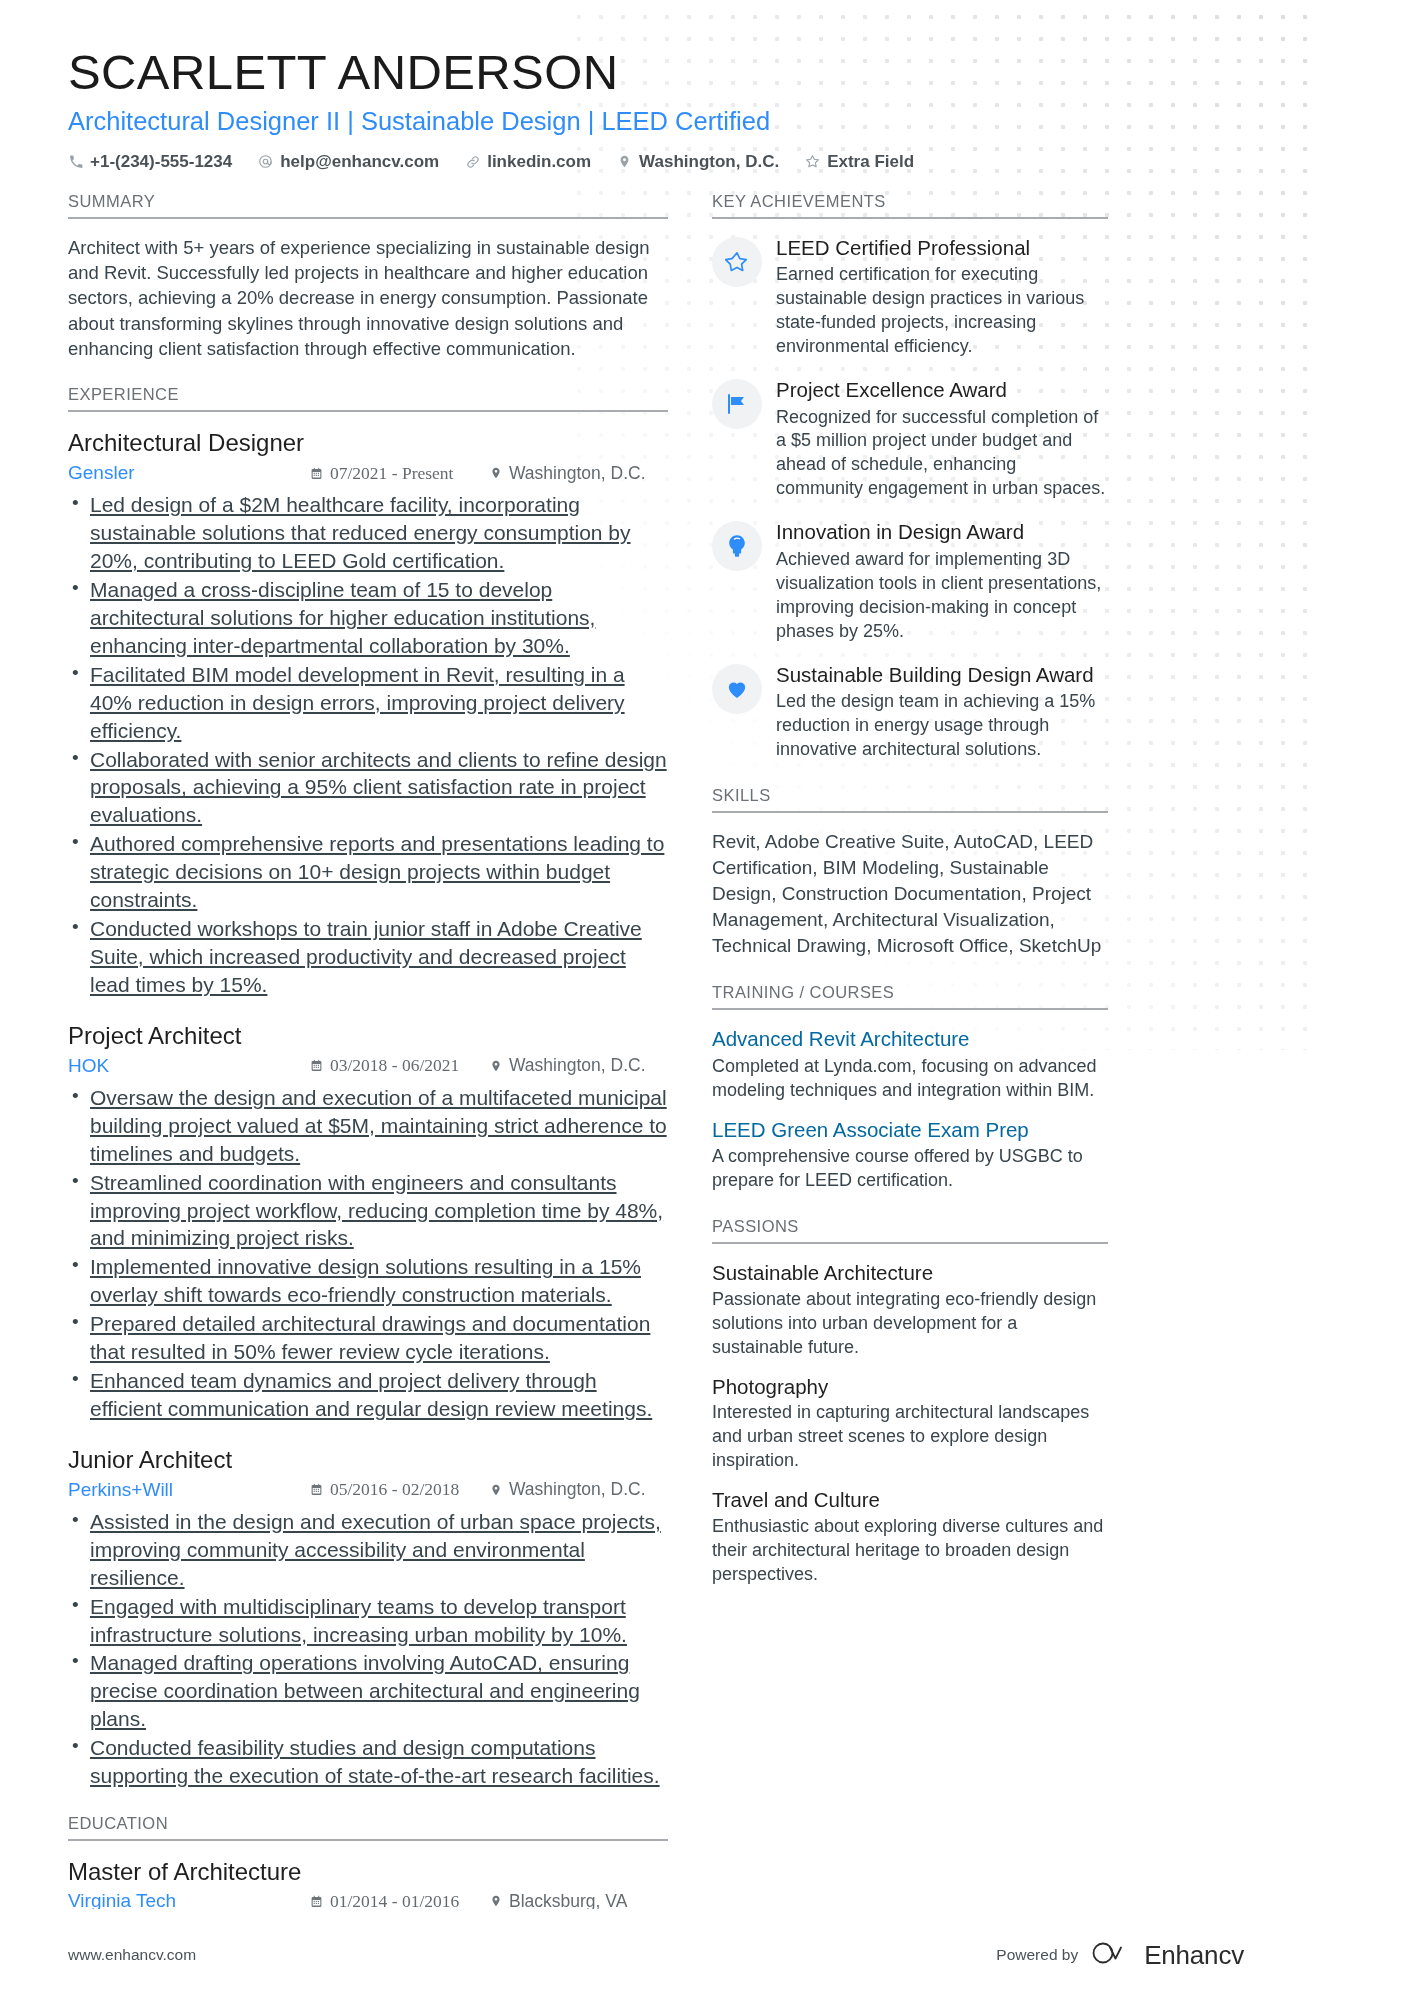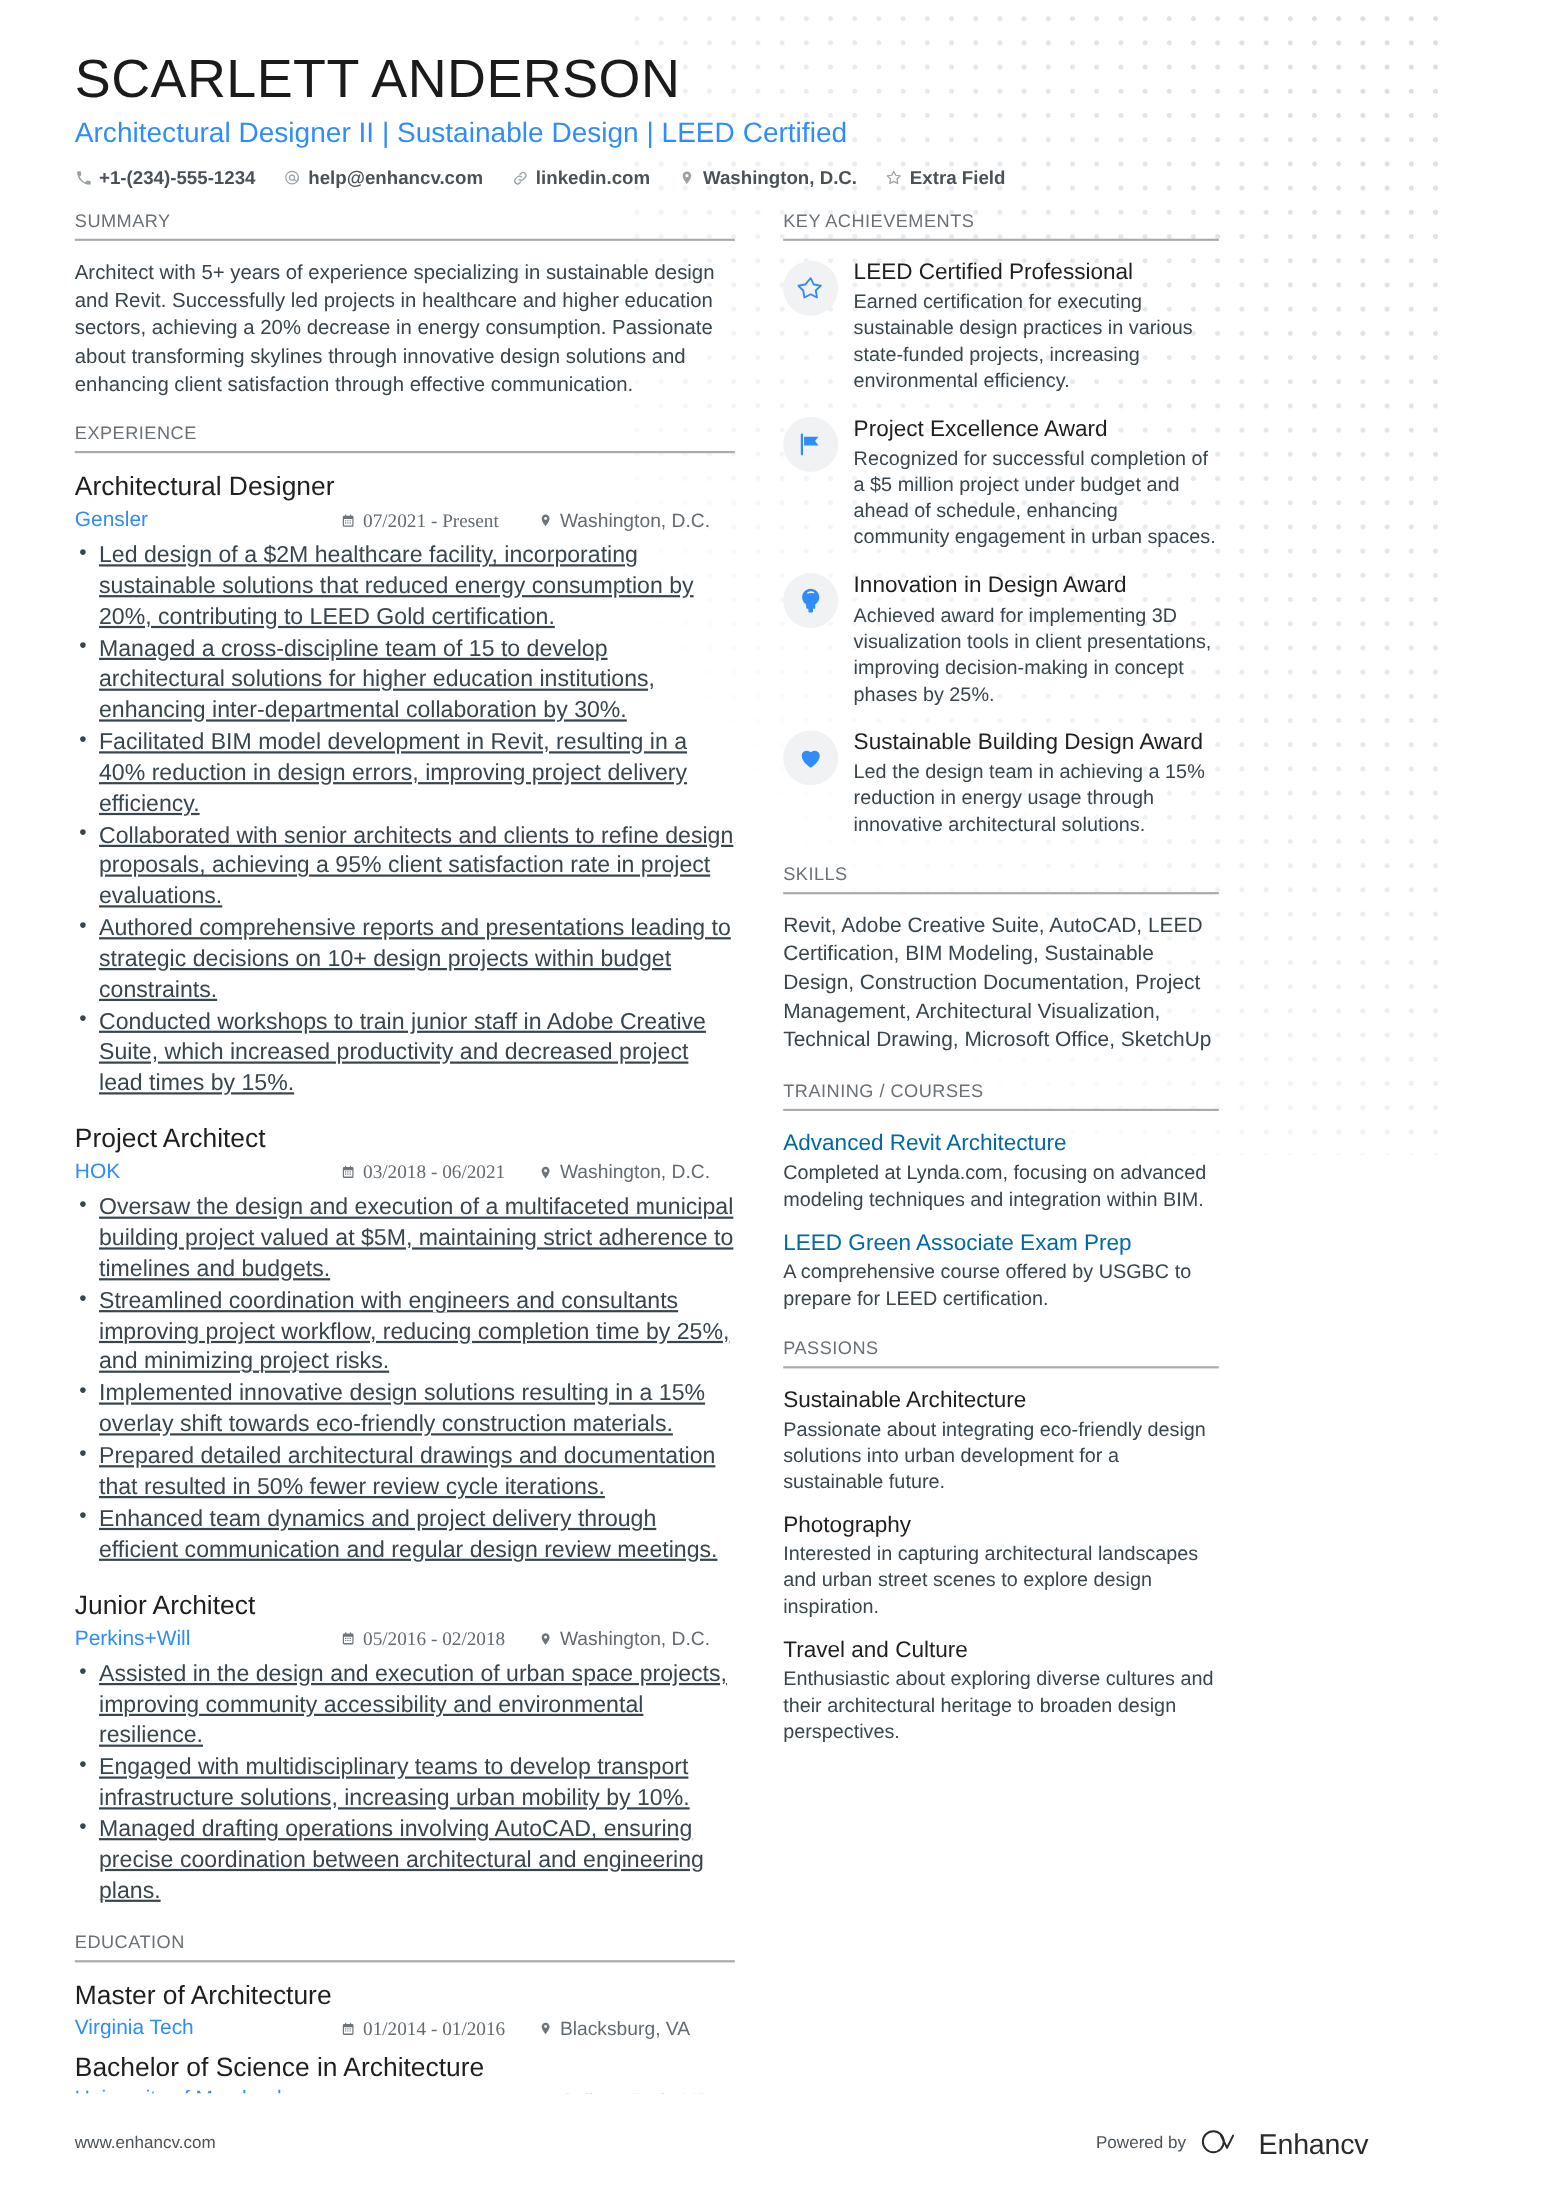--- a/index.html
+++ b/index.html
@@ -407,21 +407,21 @@
                 <span class="mi">
                   <svg width="12" height="14" viewBox="0 0 24 24" fill="currentColor">
                       <path d="M12 1.5c-4 0-7.2 3.2-7.2 7.2 0 5.4 7.2 13.8 7.2 13.8s7.2-8.4 7.2-13.8c0-4-3.2-7.2-7.2-7.2zm0 9.9a2.7 2.7 0 1 1 0-5.4 2.7 2.7 0 0 1 0 5.4z"></path>
                     </svg>
                 </span>
                 <span>Washington, D.C.</span>
               </span>
             </div>
             <ul class="bullets">
               <li>Oversaw the design and execution of a multifaceted municipal building project valued at $5M, maintaining strict adherence to timelines and budgets.</li>
-              <li>Streamlined coordination with engineers and consultants improving project workflow, reducing completion time by 25%, and minimizing project risks.</li>
+              <li>Streamlined coordination with engineers and consultants improving project workflow, reducing completion time by 48%, and minimizing project risks.</li>
               <li>Implemented innovative design solutions resulting in a 15% overlay shift towards eco-friendly construction materials.</li>
               <li>Prepared detailed architectural drawings and documentation that resulted in 50% fewer review cycle iterations.</li>
               <li>Enhanced team dynamics and project delivery through efficient communication and regular design review meetings.</li>
             </ul>
           </div>
 
           <div class="job">
             <div class="job-title">Junior Architect</div>
             <div class="job-meta">
               <span class="job-company">Perkins+Will</span>
@@ -439,20 +439,21 @@
                       <path d="M12 1.5c-4 0-7.2 3.2-7.2 7.2 0 5.4 7.2 13.8 7.2 13.8s7.2-8.4 7.2-13.8c0-4-3.2-7.2-7.2-7.2zm0 9.9a2.7 2.7 0 1 1 0-5.4 2.7 2.7 0 0 1 0 5.4z"></path>
                     </svg>
                 </span>
                 <span>Washington, D.C.</span>
               </span>
             </div>
             <ul class="bullets">
               <li>Assisted in the design and execution of urban space projects, improving community accessibility and environmental resilience.</li>
               <li>Engaged with multidisciplinary teams to develop transport infrastructure solutions, increasing urban mobility by 10%.</li>
               <li>Managed drafting operations involving AutoCAD, ensuring precise coordination between architectural and engineering plans.</li>
+              <li>Conducted feasibility studies and design computations supporting the execution of state-of-the-art research facilities.</li>
             </ul>
           </div>
         </div>
 
         <div class="sec">
           <div class="sec-head">EDUCATION</div>
 
           <div class="edu">
             <div class="edu-title">Master of Architecture</div>
             <div class="edu-meta">

